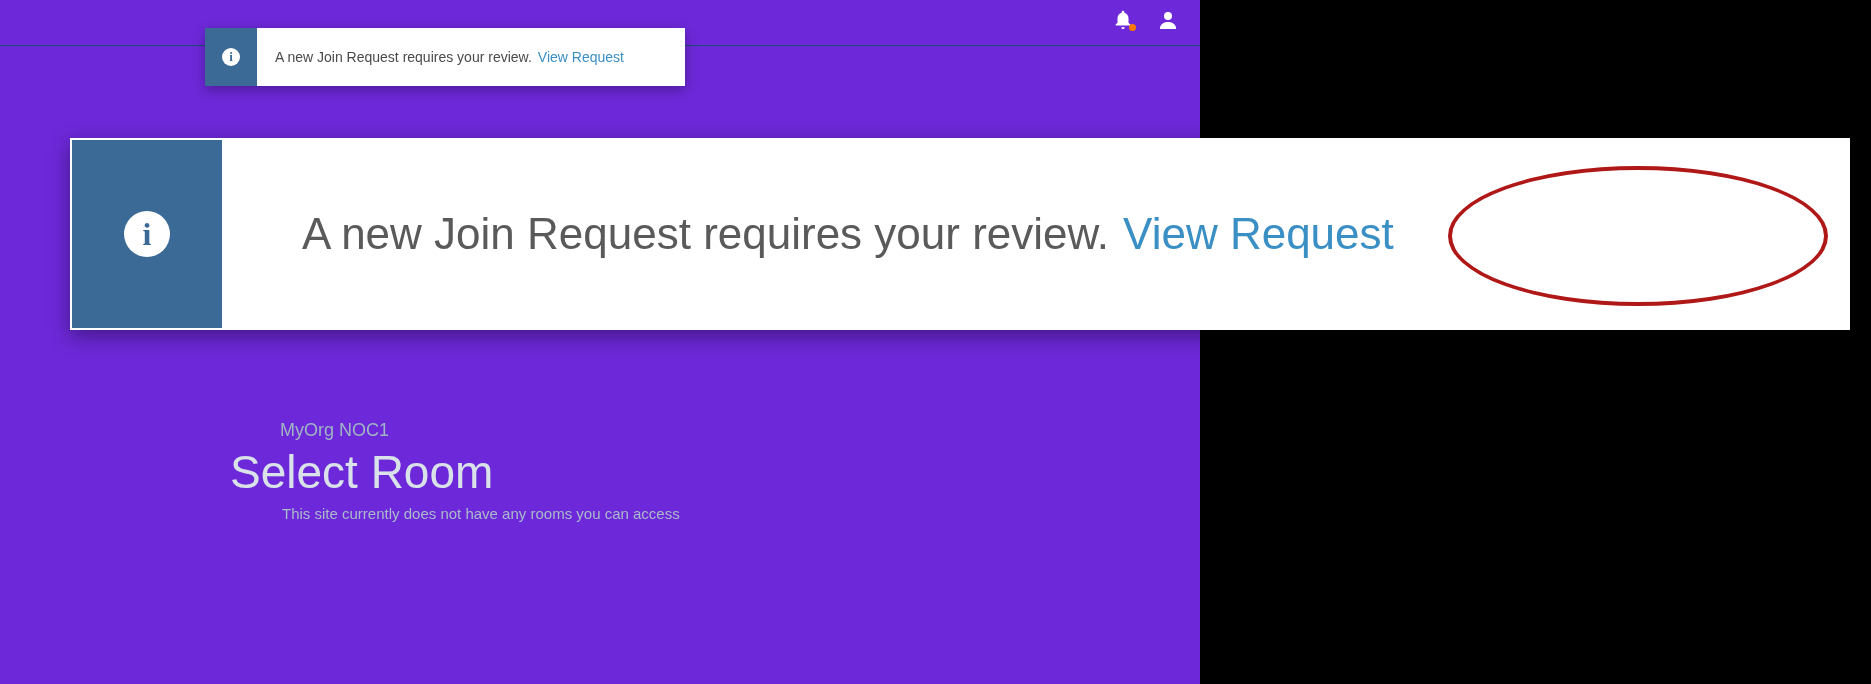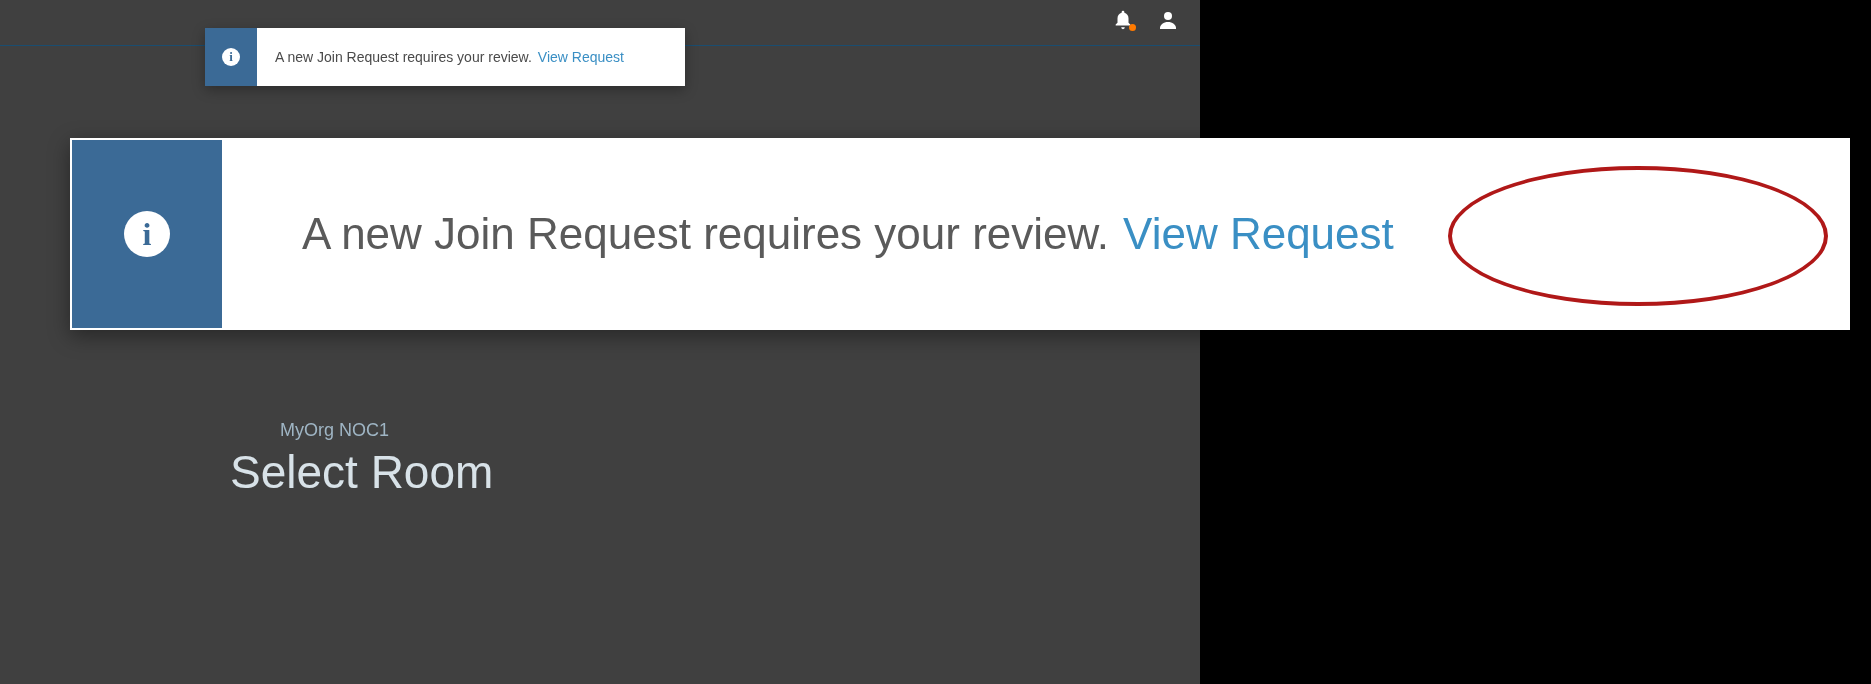--- a/index.html
+++ b/index.html
@@ -10,21 +10,21 @@
       height: 684px;
       position: relative;
       overflow: hidden;
     }
     .app-window {
       position: absolute;
       top: 0;
       left: 0;
       width: 1200px;
       height: 684px;
-      background: #404040;
+      background: #6d28d9;
     }
     .top-bar {
       position: absolute;
       top: 0;
       left: 0;
       right: 0;
       height: 46px;
       border-bottom: 1px solid #1a4d70;
     }
     .top-icons {
@@ -173,20 +173,21 @@
           <circle cx="12" cy="8" r="4"></circle>
           <path d="M4 20c0-3.3 3.6-6 8-6s8 2.7 8 6v1H4v-1z"></path>
         </svg>
       </div>
     </div>
   </div>
 
   <div class="content">
     <div class="org-label">MyOrg NOC1</div>
     <div class="select-room">Select Room</div>
+    <div class="empty-msg">This site currently does not have any rooms you can access</div>
   </div>
 </div>
 
 <div class="small-banner">
   <div class="icon-strip">
     <div class="info-circle-small">i</div>
   </div>
   <div class="msg">
     <span>A new Join Request requires your review.</span>
     <span class="link">View Request</span>

